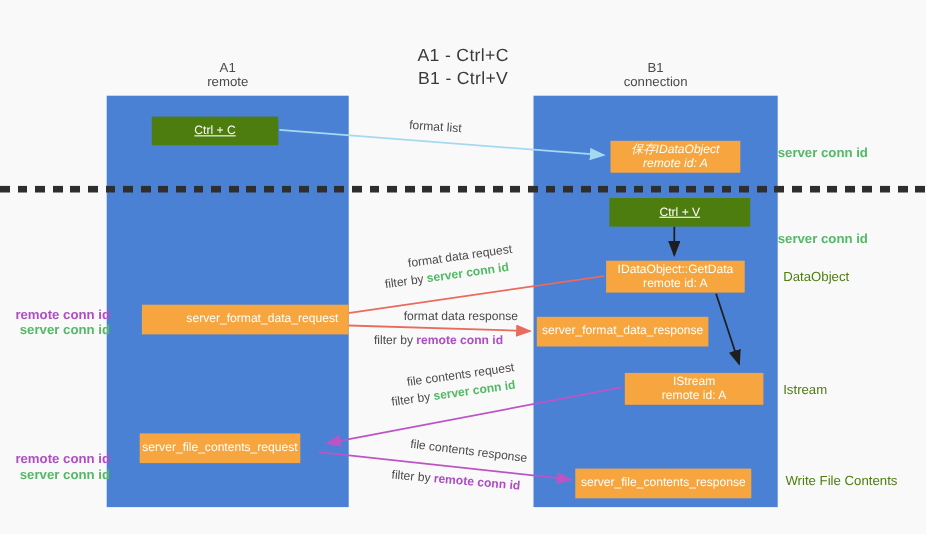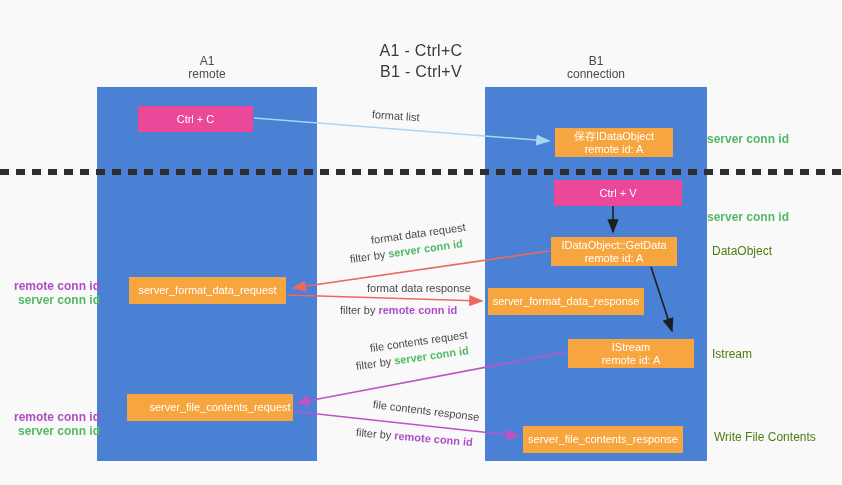--- a/index.html
+++ b/index.html
@@ -14,21 +14,21 @@
   .lifeline{position:absolute;top:87px;height:374px;background:#4a81d5;z-index:1;}
   .lifeline.left{left:97px;width:220px;}
   .lifeline.right{left:485px;width:222px;}
   .dotted{position:absolute;left:0;top:169px;width:842px;height:6px;z-index:3;
          background:repeating-linear-gradient(90deg,#2e2e2e 0 9px,transparent 9px 16px);}
   .arrows{position:absolute;left:0;top:0;z-index:4;pointer-events:none;}
   .node{position:absolute;z-index:5;display:flex;flex-direction:column;align-items:center;
         justify-content:center;color:#fff;font-size:11px;line-height:13px;text-align:center;
         white-space:nowrap;}
   .orange{background:#f7a53e;}
-  .green{background:#ec4899;}
+  .green{background:#4d7c0f;text-decoration:underline;}
   .alabel{position:absolute;z-index:6;font-size:11px;color:#4a4a4a;white-space:nowrap;
           transform-origin:left center;}
   .slabel{position:absolute;z-index:6;font-size:12px;color:#4d7c0f;white-space:nowrap;}
   .slabel.ralign{text-align:right;}
   .bold-green{color:#53b966;font-weight:700;}
   .bold-purple{color:#ae4ec4;font-weight:700;}
   .t-green{color:#53b966;font-weight:700;margin-left:3px;}
   .t-purple{color:#ae4ec4;font-weight:700;margin-left:3px;}
   .rot-n8{transform:rotate(-8deg);}
   .rot-p4{transform:rotate(4deg);}
@@ -80,48 +80,48 @@
     <line x1="287" y1="295" x2="482" y2="301" stroke="#ea6a5e" stroke-width="1.6" marker-end="url(#m-red)"></line>
     <line x1="651" y1="267" x2="672" y2="331" stroke="#1e1e1e" stroke-width="1.6" marker-end="url(#m-black)"></line>
     <line x1="566" y1="352" x2="297" y2="403" stroke="#bd54c6" stroke-width="1.6" marker-end="url(#m-magenta)"></line>
     <line x1="290" y1="411" x2="519" y2="436" stroke="#bd54c6" stroke-width="1.6" marker-end="url(#m-magenta)"></line>
   </svg>
 
   <div class="node green" style="left:138px;top:106px;width:115px;height:26px;">
     <div>Ctrl + C</div>
   </div>
 
-  <div class="node orange" style="left:555px;top:128px;width:118px;height:29px;">
+  <div class="node orange" style="left:555px;top:128px;width:118px;height:29px;font-style:italic;">
     <div>保存IDataObject</div>
     <div>remote id: A</div>
   </div>
 
   <div class="node green" style="left:554px;top:180px;width:128px;height:26px;">
     <div>Ctrl + V</div>
   </div>
 
   <div class="node orange" style="left:551px;top:237px;width:126px;height:29px;align-items:center;">
     <div>IDataObject::GetData</div>
     <div>remote id: A</div>
   </div>
 
-  <div class="node orange" style="left:129px;top:277px;width:157px;height:27px;">
+  <div class="node orange" style="left:129px;top:277px;width:157px;height:27px;padding-left:31px;">
     <div>server_format_data_request</div>
   </div>
 
   <div class="node orange" style="left:488px;top:288px;width:156px;height:27px;">
     <div>server_format_data_response</div>
   </div>
 
   <div class="node orange" style="left:568px;top:339px;width:126px;height:29px;">
     <div>IStream</div>
     <div>remote id: A</div>
   </div>
 
-  <div class="node orange" style="left:127px;top:394px;width:146px;height:27px;padding-left:20px;">
+  <div class="node orange" style="left:127px;top:394px;width:146px;height:27px;">
     <div>server_file_contents_request</div>
   </div>
 
   <div class="node orange" style="left:523px;top:426px;width:160px;height:27px;">
     <div>server_file_contents_response</div>
   </div>
 
   <div class="alabel rot-p4" style="left:372px;top:108px;">format list</div>
 
   <div class="alabel rot-n8" style="left:371px;top:234px;">format data request</div>

